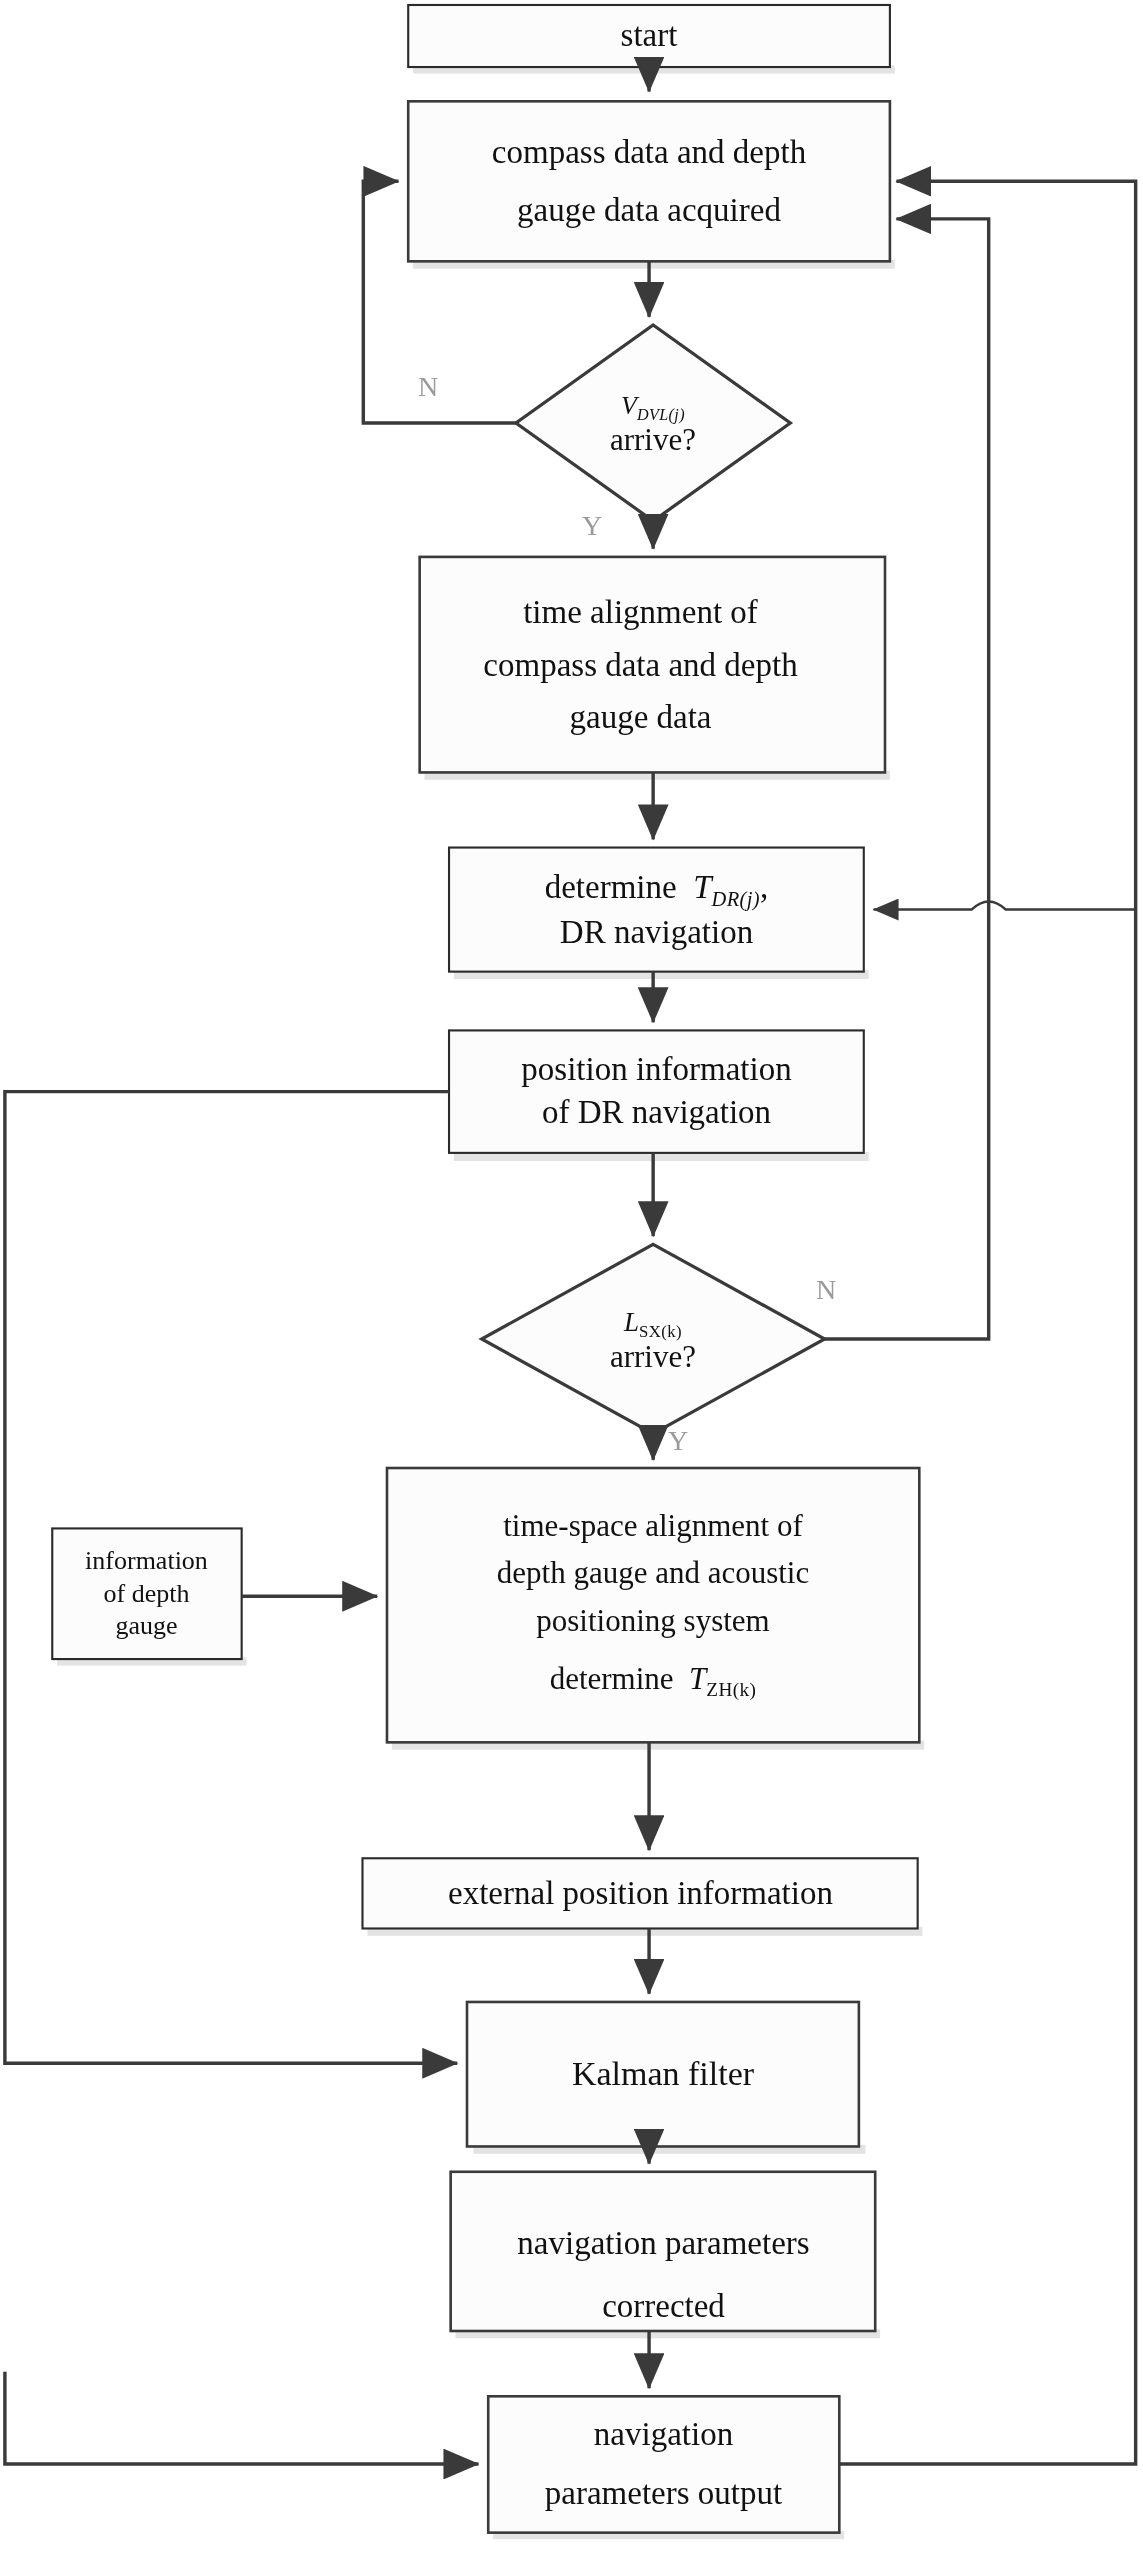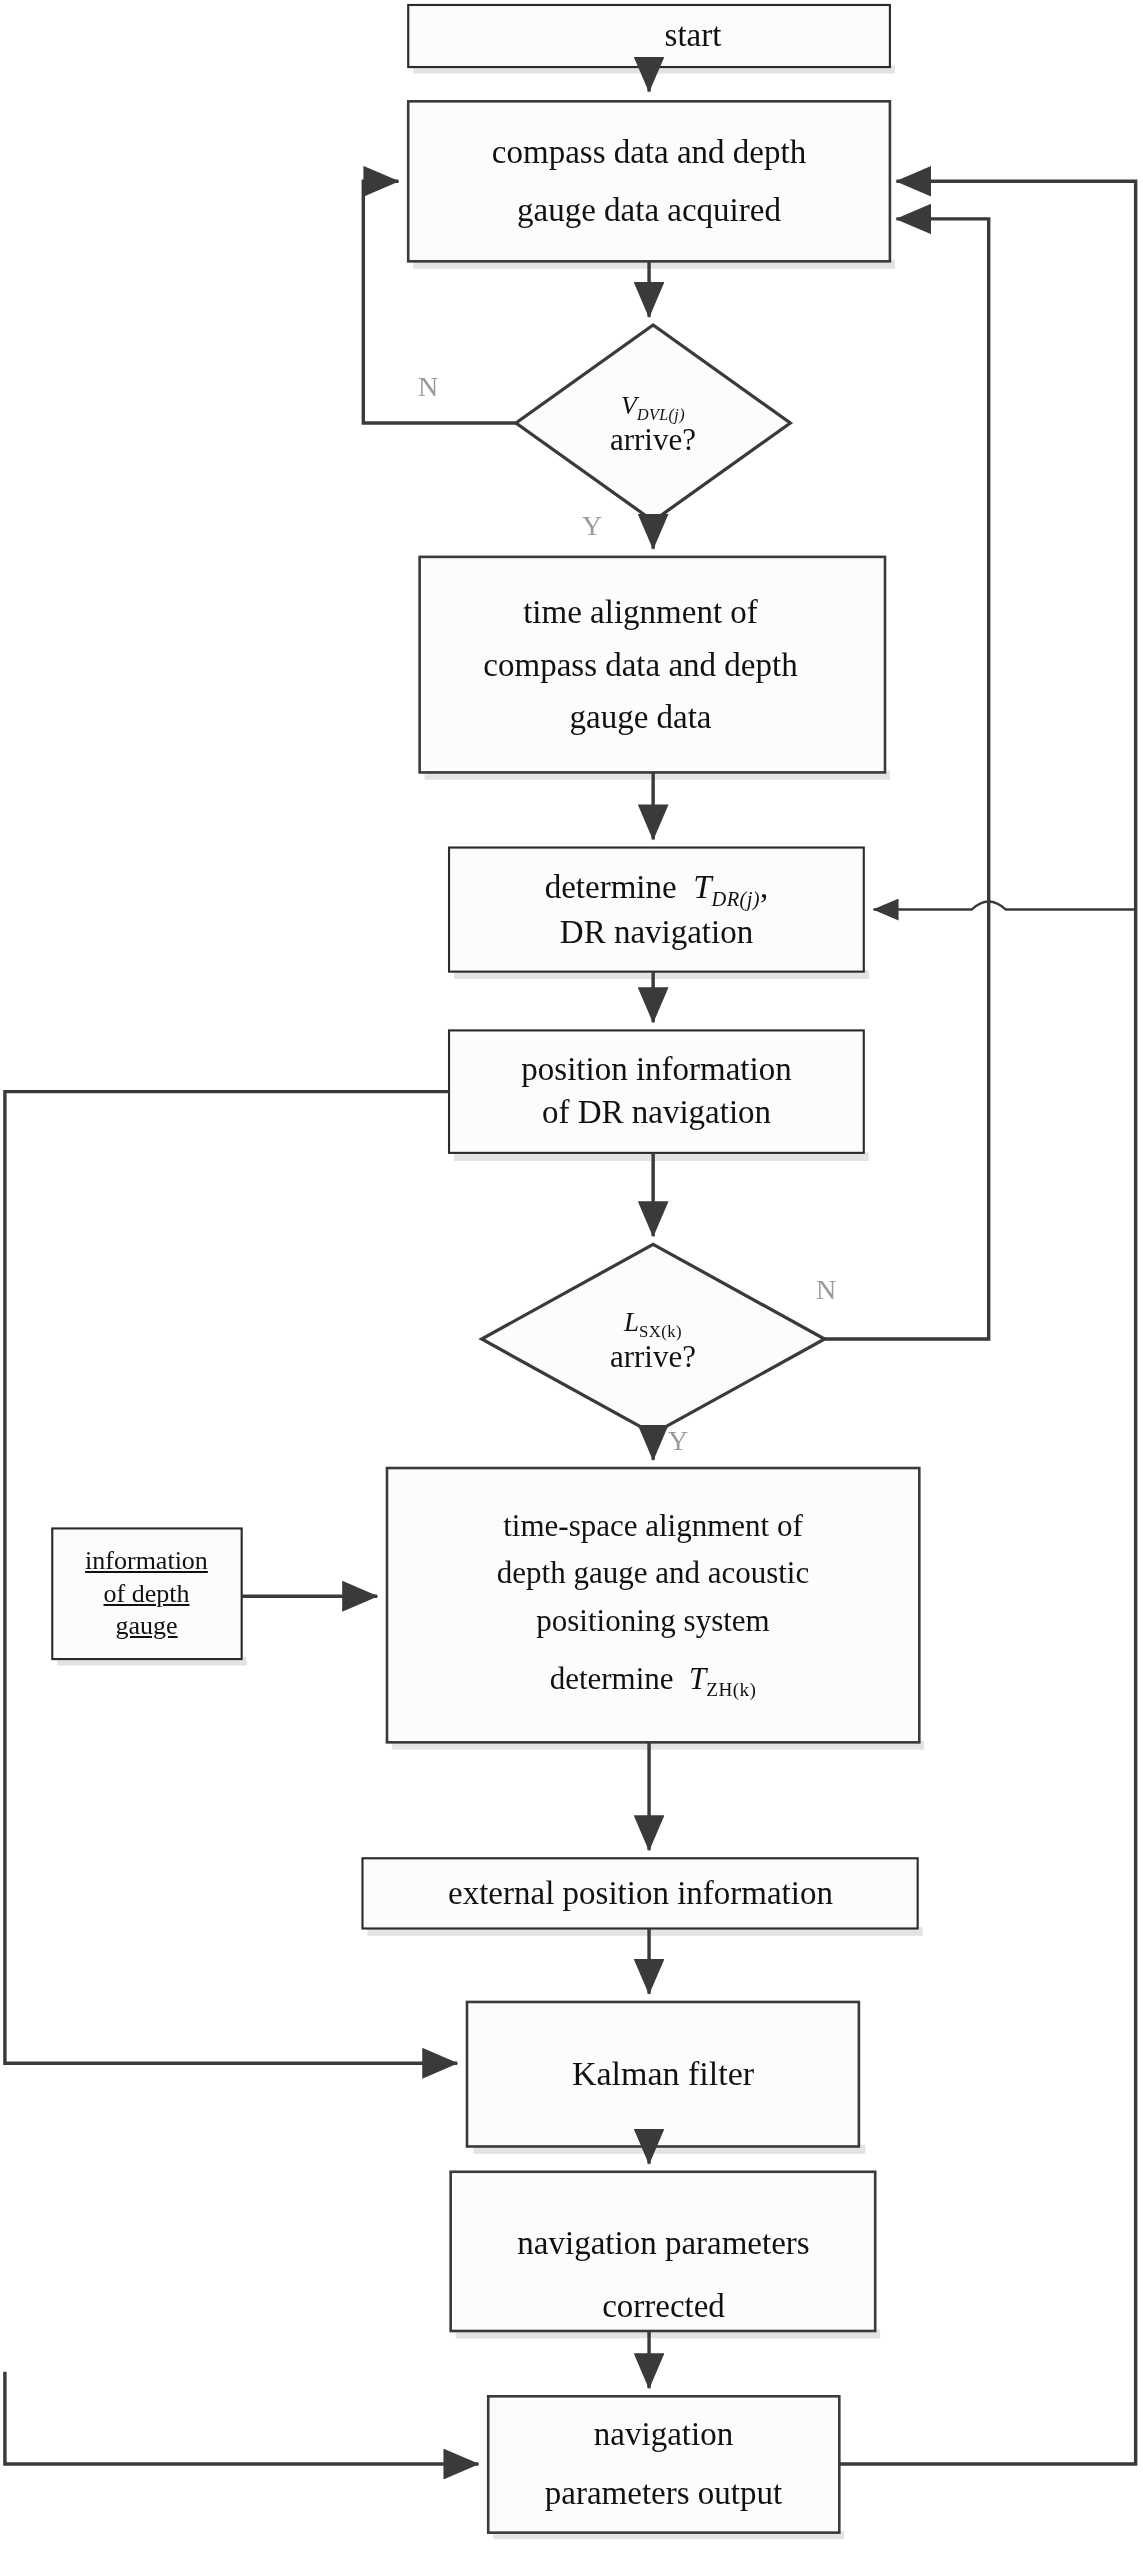--- a/index.html
+++ b/index.html
@@ -93,21 +93,21 @@
 
   <path class="conn" d="M6,2905 L6,3018 L586,3018" marker-end="url(#ah)"></path>
 
   <path class="conn" d="M1028,3018 L1391,3018 L1391,222 L1098,222" marker-end="url(#ah)"></path>
 
   <path class="conn" d="M1010,1640 L1211,1640 L1211,268 L1098,268" marker-end="url(#ah)"></path>
 
   <path class="conn-thin" d="M1391,1114 L1232,1114 Q1211,1094 1190,1114 L1070,1114" marker-end="url(#ah)"></path>
 </svg>
 
-<div class="node-text" style="left:408px;top:4.9px;width:482px;height:62px;font-size:33px;padding-left:44px;">
+<div class="node-text" style="left:408px;top:4.9px;width:482px;height:62px;font-size:33px;">
   <span class="ln">start</span>
 </div>
 
 <div class="node-text" style="left:408px;top:101px;width:482px;height:160px;font-size:33px;gap:23px;">
   <span class="ln">compass data and depth</span>
   <span class="ln">gauge data acquired</span>
 </div>
 
 <div class="node-text" style="left:516px;top:351px;width:274px;height:147px;font-size:31px;">
   <span class="ln" style="font-size:26px;">
@@ -134,21 +134,21 @@
   <span class="ln">of DR navigation</span>
 </div>
 
 <div class="node-text" style="left:506px;top:1267px;width:294px;height:147px;font-size:31px;">
   <span class="ln" style="font-size:27px;">
     <i class="mathv">L</i><sub class="sbu">SX(k)</sub>
   </span>
   <span class="ln">arrive?</span>
 </div>
 
-<div class="node-text" style="left:52px;top:1528px;width:189px;height:131px;font-size:26px;gap:4.9px;text-decoration:underline;">
+<div class="node-text" style="left:52px;top:1528px;width:189px;height:131px;font-size:26px;gap:4.9px;">
   <span class="ln">information</span>
   <span class="ln">of depth</span>
   <span class="ln">gauge</span>
 </div>
 
 <div class="node-text" style="left:387px;top:1468px;width:532px;height:274px;font-size:31px;gap:14.7px;">
   <span class="ln">time-space alignment of</span>
   <span class="ln">depth gauge and acoustic</span>
   <span class="ln">positioning system</span>
   <span class="ln" style="margin-top:10px;">

